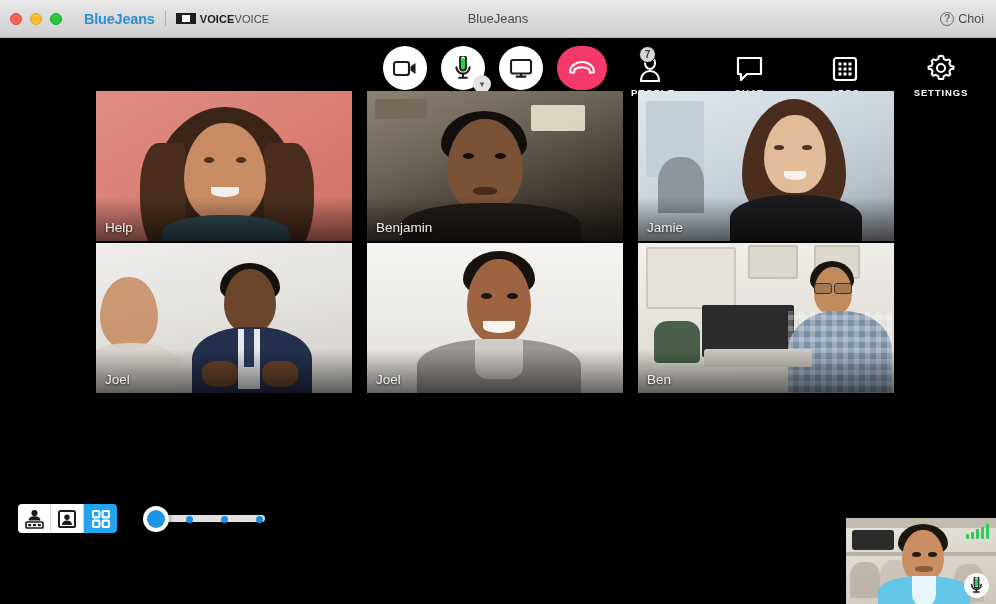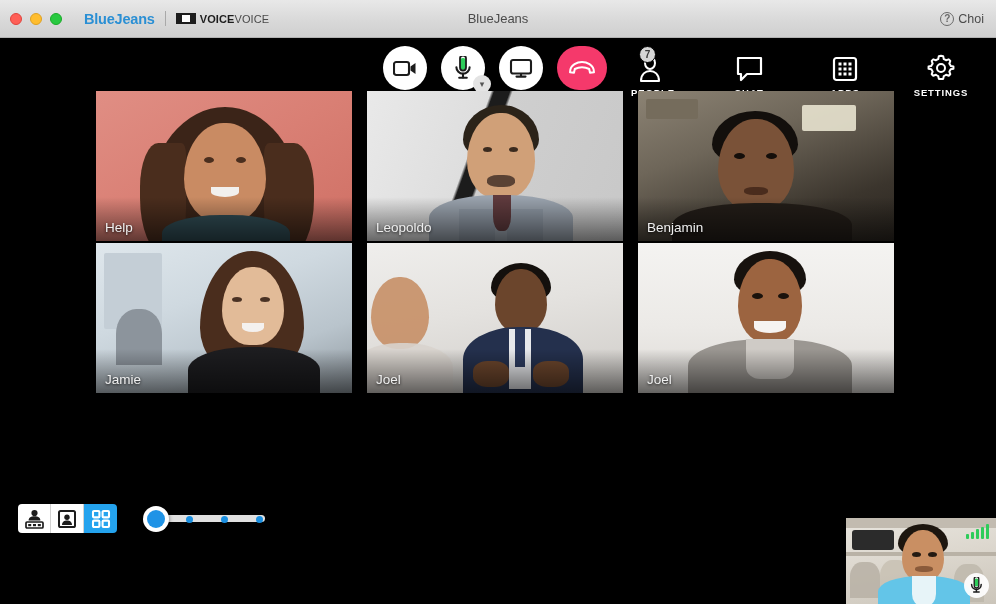--- a/index.html
+++ b/index.html
@@ -311,35 +311,20 @@
         <div class="head" style="left:88px;top:32px;width:82px;height:100px;background:#c98b63;"></div>
         <div class="body" style="left:66px;top:124px;width:128px;height:40px;background:#2f4a52;"></div>
         <div class="blob" style="left:108px;top:66px;width:10px;height:6px;background:#4a2e1e;"></div>
         <div class="blob" style="left:140px;top:66px;width:10px;height:6px;background:#4a2e1e;"></div>
         <div class="blob" style="left:115px;top:96px;width:28px;height:10px;background:#f2f0ee;border-radius:0 0 50% 50%;"></div>
       </div>
       <div class="shade"></div>
       <div class="nm">Help</div>
     </div>
 
-    <div class="tile">
-      <div class="vid scene s-leo">
-        <div class="hair" style="left:96px;top:14px;width:76px;height:56px;background:#2b2319;"></div>
-        <div class="head" style="left:100px;top:22px;width:68px;height:86px;background:#d0a078;"></div>
-        <div class="body" style="left:62px;top:104px;width:144px;height:50px;background:#9aa3ae;"></div>
-        <div class="blob" style="left:92px;top:118px;width:36px;height:40px;background:#8e98a4;border-radius:0;"></div>
-        <div class="blob" style="left:140px;top:118px;width:36px;height:40px;background:#8e98a4;border-radius:0;"></div>
-        <div class="blob" style="left:126px;top:104px;width:18px;height:36px;background:#5f3a3d;border-radius:0 0 40% 40%;"></div>
-        <div class="blob" style="left:116px;top:56px;width:9px;height:5px;background:#3a2a1e;"></div>
-        <div class="blob" style="left:142px;top:56px;width:9px;height:5px;background:#3a2a1e;"></div>
-        <div class="blob" style="left:120px;top:84px;width:28px;height:12px;background:#5a4234;border-radius:40%;"></div>
-      </div>
-      <div class="shade"></div>
-      <div class="nm">Leopoldo</div>
-    </div>
 
     <div class="tile">
       <div class="vid scene s-ben">
         <div class="blob" style="left:164px;top:14px;width:54px;height:26px;background:#e8e3cf;border-radius:2px;opacity:.9;"></div>
         <div class="blob" style="left:8px;top:8px;width:52px;height:20px;background:#756c5c;border-radius:2px;"></div>
         <div class="hair" style="left:74px;top:20px;width:86px;height:54px;background:#130f0c;"></div>
         <div class="head" style="left:80px;top:28px;width:76px;height:92px;background:#7a5238;"></div>
         <div class="body" style="left:34px;top:112px;width:180px;height:48px;background:#231d18;"></div>
         <div class="blob" style="left:96px;top:62px;width:11px;height:6px;background:#140e0a;"></div>
         <div class="blob" style="left:128px;top:62px;width:11px;height:6px;background:#140e0a;"></div>
@@ -389,20 +374,38 @@
         <div class="body" style="left:50px;top:96px;width:164px;height:58px;background:#9b9792;"></div>
         <div class="blob" style="left:108px;top:96px;width:48px;height:40px;background:#cfcbc6;border-radius:0 0 30% 30%;"></div>
         <div class="blob" style="left:114px;top:50px;width:11px;height:6px;background:#1a120c;"></div>
         <div class="blob" style="left:140px;top:50px;width:11px;height:6px;background:#1a120c;"></div>
         <div class="blob" style="left:116px;top:78px;width:32px;height:12px;background:#f6f3f1;border-radius:0 0 50% 50%;"></div>
       </div>
       <div class="shade"></div>
       <div class="nm">Joel</div>
     </div>
 
+    <div class="tile">
+      <div class="vid scene s-benw">
+        <div class="blob" style="left:8px;top:4px;width:90px;height:62px;background:#e6e2da;border:2px solid #cfc8bd;border-radius:2px;"></div>
+        <div class="blob" style="left:110px;top:2px;width:50px;height:34px;background:#ddd8cf;border:2px solid #c9c2b6;border-radius:2px;"></div>
+        <div class="blob" style="left:176px;top:2px;width:46px;height:34px;background:#ddd8cf;border:2px solid #c9c2b6;border-radius:2px;"></div>
+        <div class="blob" style="left:16px;top:78px;width:46px;height:42px;background:#4a5f4a;border-radius:30% 30% 10% 10%;"></div>
+        <div class="blob" style="left:64px;top:62px;width:92px;height:52px;background:#2b2b2e;border-radius:2px;"></div>
+        <div class="hair" style="left:172px;top:18px;width:44px;height:32px;background:#1b1510;"></div>
+        <div class="head" style="left:176px;top:24px;width:38px;height:48px;background:#c08b5c;"></div>
+        <div class="blob" style="left:176px;top:40px;width:18px;height:11px;background:rgba(60,60,60,.22);border:1.4px solid #3c352e;border-radius:3px;"></div>
+        <div class="blob" style="left:196px;top:40px;width:18px;height:11px;background:rgba(60,60,60,.22);border:1.4px solid #3c352e;border-radius:3px;"></div>
+        <div class="body" style="left:150px;top:68px;width:104px;height:86px;background:#7b90a6;"></div>
+        <div class="blob" style="left:150px;top:68px;width:104px;height:86px;background:repeating-linear-gradient(90deg,rgba(255,255,255,.24) 0 5px,rgba(0,0,0,0) 5px 11px),repeating-linear-gradient(0deg,rgba(255,255,255,.24) 0 5px,rgba(0,0,0,0) 5px 11px);border-radius:0;"></div>
+        <div class="blob" style="left:66px;top:106px;width:108px;height:18px;background:#cfcac2;border-radius:3px;"></div>
+      </div>
+      <div class="shade"></div>
+      <div class="nm">Ben</div>
+    </div>
   </div>
 
   <div id="layout-widget">
     <div id="lay-group">
 
       <div class="lbtn">
         <svg width="21" height="20" viewBox="0 0 21 20">
           <circle cx="10.5" cy="4" r="3.1" fill="#1c1c1c"></circle>
           <path d="M4.6 11.4 C4.6 8.4 7.2 7.2 10.5 7.2 C13.8 7.2 16.4 8.4 16.4 11.4 Z" fill="#1c1c1c"></path>
           <rect x="2" y="13" width="17" height="6" rx="1" fill="none" stroke="#1c1c1c" stroke-width="1.7"></rect>

